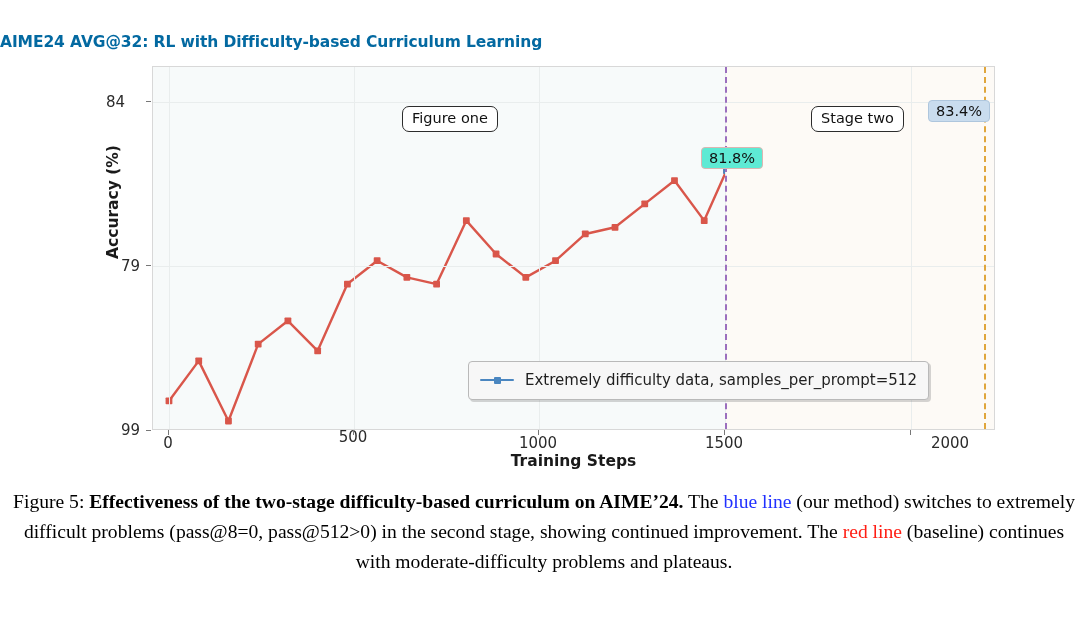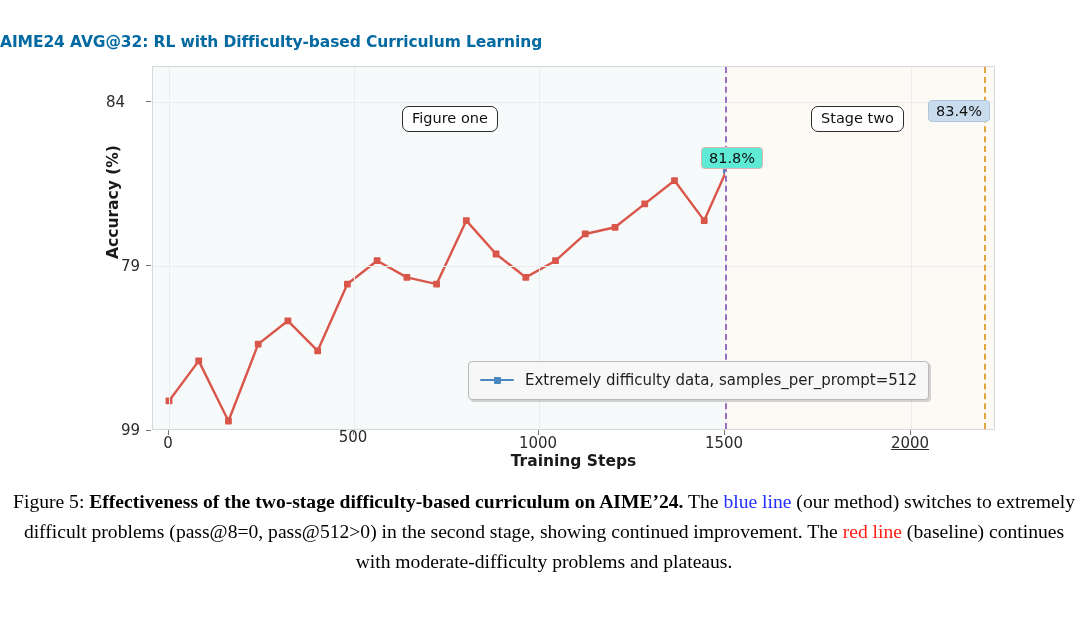--- a/index.html
+++ b/index.html
@@ -90,21 +90,21 @@
     <div class="yt" style="left:85px;top:421px;">99</div>
 
     <div class="tickmark-y" style="left:146px;top:101px;"></div>
     <div class="tickmark-y" style="left:146px;top:265px;"></div>
     <div class="tickmark-y" style="left:146px;top:430px;"></div>
 
     <div class="xt" style="left:133px;top:434px;">0</div>
     <div class="xt" style="left:318px;top:428px;">500</div>
     <div class="xt" style="left:503px;top:434px;">1000</div>
     <div class="xt" style="left:689px;top:434px;">1500</div>
-    <div class="xt" style="left:875px;top:434px;text-decoration:underline;">2000</div>
+    <div class="xt" style="left:915px;top:434px;">2000</div>
 
     <div class="tickmark-x" style="left:168px;top:430px;"></div>
     <div class="tickmark-x" style="left:353px;top:430px;"></div>
     <div class="tickmark-x" style="left:538px;top:430px;"></div>
     <div class="tickmark-x" style="left:724px;top:430px;"></div>
     <div class="tickmark-x" style="left:910px;top:430px;"></div>
   </div>
 
   <div class="plot-frame">
     <div class="region-two"></div>

